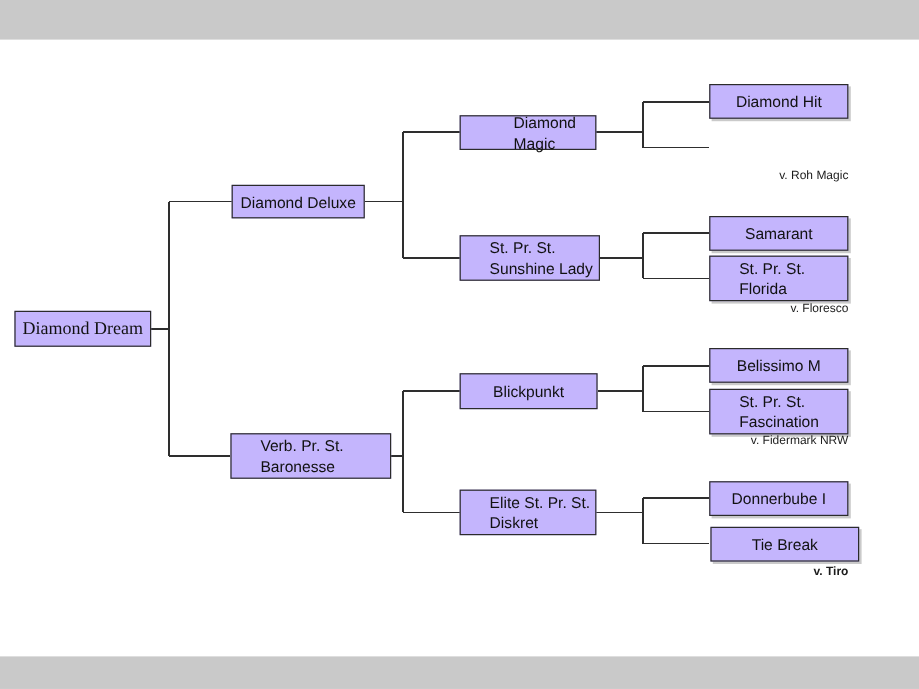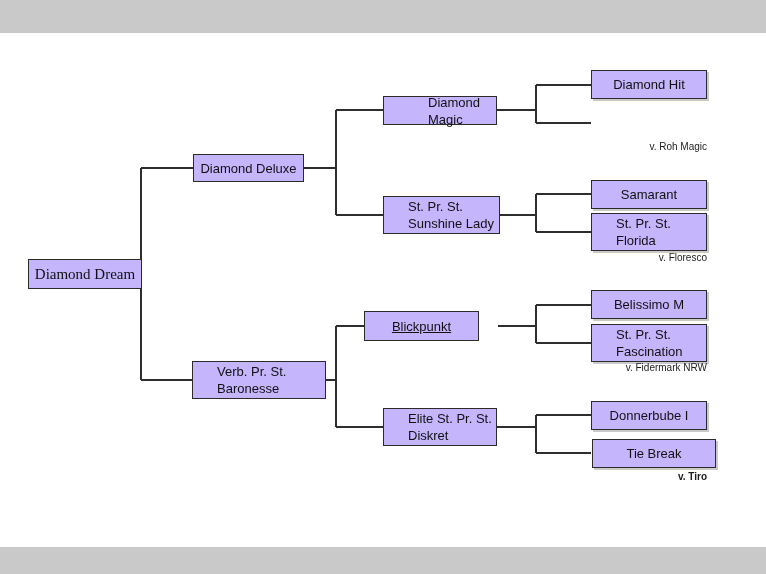--- a/index.html
+++ b/index.html
@@ -108,40 +108,40 @@
     <line x1="536" y1="305" x2="536" y2="343"></line>
     <line x1="536" y1="305" x2="591" y2="305"></line>
     <line x1="536" y1="343" x2="591" y2="343"></line>
 
     <line x1="497" y1="427" x2="536" y2="427"></line>
     <line x1="536" y1="415" x2="536" y2="453"></line>
     <line x1="536" y1="415" x2="591" y2="415"></line>
     <line x1="536" y1="453" x2="591" y2="453"></line>
   </svg>
 
-  <div class="node serif" style="left:28px; top:259px; width:114px; height:30px;">
+  <div class="node serif" style="left:12px; top:259px; width:114px; height:30px;">
     <span>Diamond Dream</span>
   </div>
 
   <div class="node" style="left:193px; top:154px; width:111px; height:28px;">
     <span>Diamond Deluxe</span>
   </div>
   <div class="node multiline" style="left:192px; top:361px; width:134px; height:38px;">
     <span>Verb. Pr. St.
 Baronesse</span>
   </div>
 
   <div class="node" style="left:383px; top:96px; width:114px; height:29px;padding-left:44px;">
     <span>Diamond Magic</span>
   </div>
   <div class="node multiline" style="left:383px; top:196px; width:117px; height:38px;">
     <span>St. Pr. St.
 Sunshine Lady</span>
   </div>
-  <div class="node" style="left:364px; top:311px; width:115px; height:30px;text-decoration:underline;">
+  <div class="node" style="left:383px; top:311px; width:115px; height:30px;">
     <span>Blickpunkt</span>
   </div>
   <div class="node multiline" style="left:383px; top:408px; width:114px; height:38px;">
     <span>Elite St. Pr. St.
 Diskret</span>
   </div>
 
   <div class="node shadow" style="left:591px; top:70px; width:116px; height:29px;">
     <span>Diamond Hit</span>
   </div>

